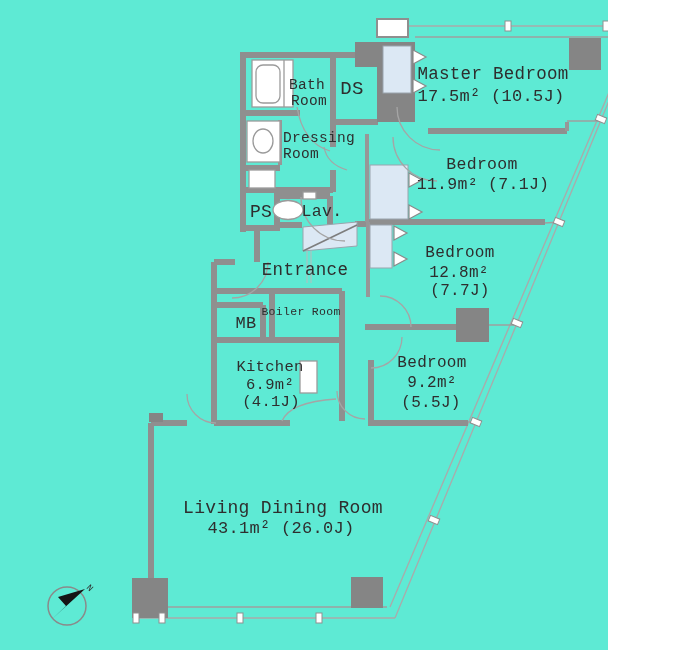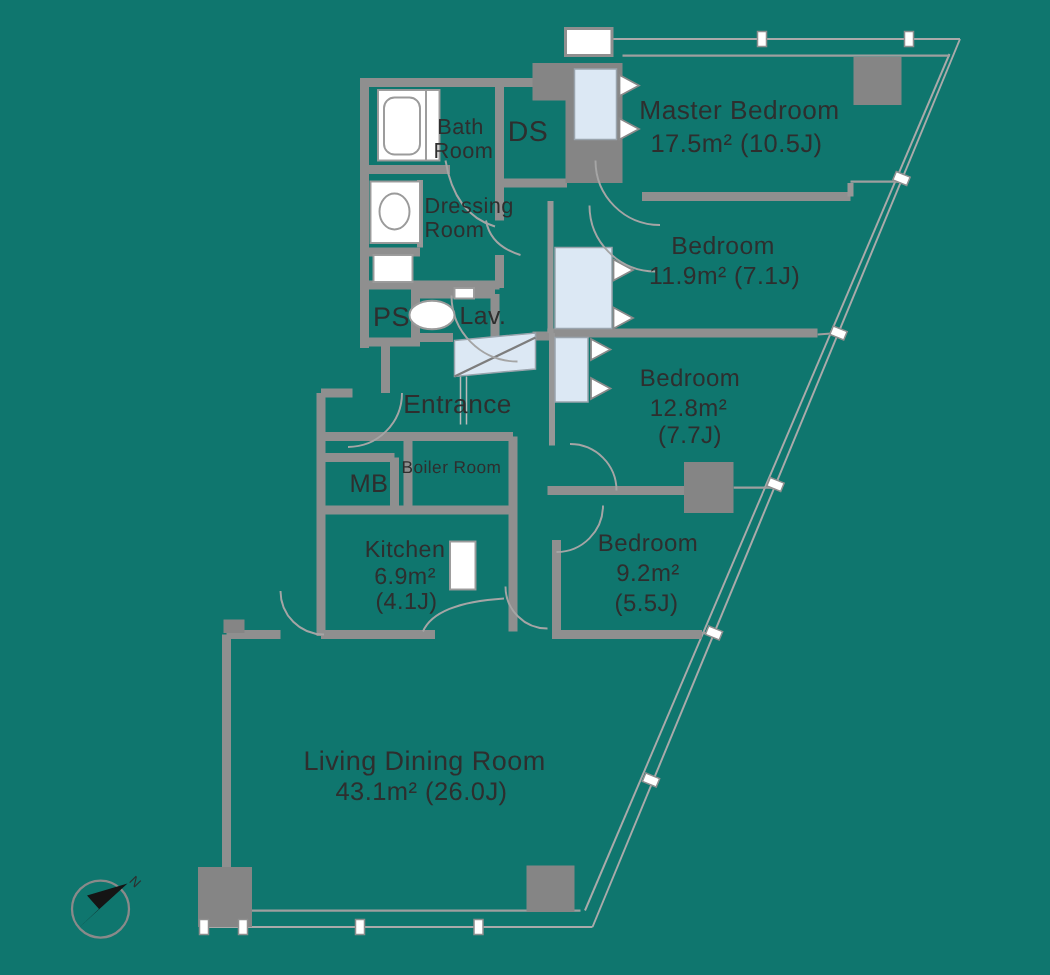--- a/index.html
+++ b/index.html
@@ -1,17 +1,17 @@
 <!DOCTYPE html>
 <html><head>
 <meta charset="utf-8">
 <style>
   html,body{margin:0;padding:0;background:#ffffff;}
-  .stage{position:relative;width:700px;height:650px;background:#0f766e;overflow:hidden;
-         font-family:Liberation Sans, sans-serif;}
+  .stage{position:relative;width:608px;height:650px;background:#5eead4;overflow:hidden;
+         font-family:Liberation Mono, monospace;}
   svg{position:absolute;left:0;top:0;}
   text{fill:#2e2e2e;letter-spacing:0.3px;}
   .wall{stroke:#8f8f8f;stroke-width:6;fill:none;}
   .wallthin{stroke:#979797;stroke-width:4;fill:none;}
   .win{stroke:#9f9f9f;stroke-width:1.5;fill:none;}
   .rail{stroke:#aaaaaa;stroke-width:1.3;fill:none;}
   .arc{stroke:#a5a5a5;stroke-width:1.3;fill:none;}
   .fix{stroke:#9b9b9b;stroke-width:1.3;fill:#ffffff;}
   .blue{fill:#dce8f4;stroke:#9aa4ad;stroke-width:1;}
   .tick{fill:#ffffff;stroke:#8f8f8f;stroke-width:1;}

